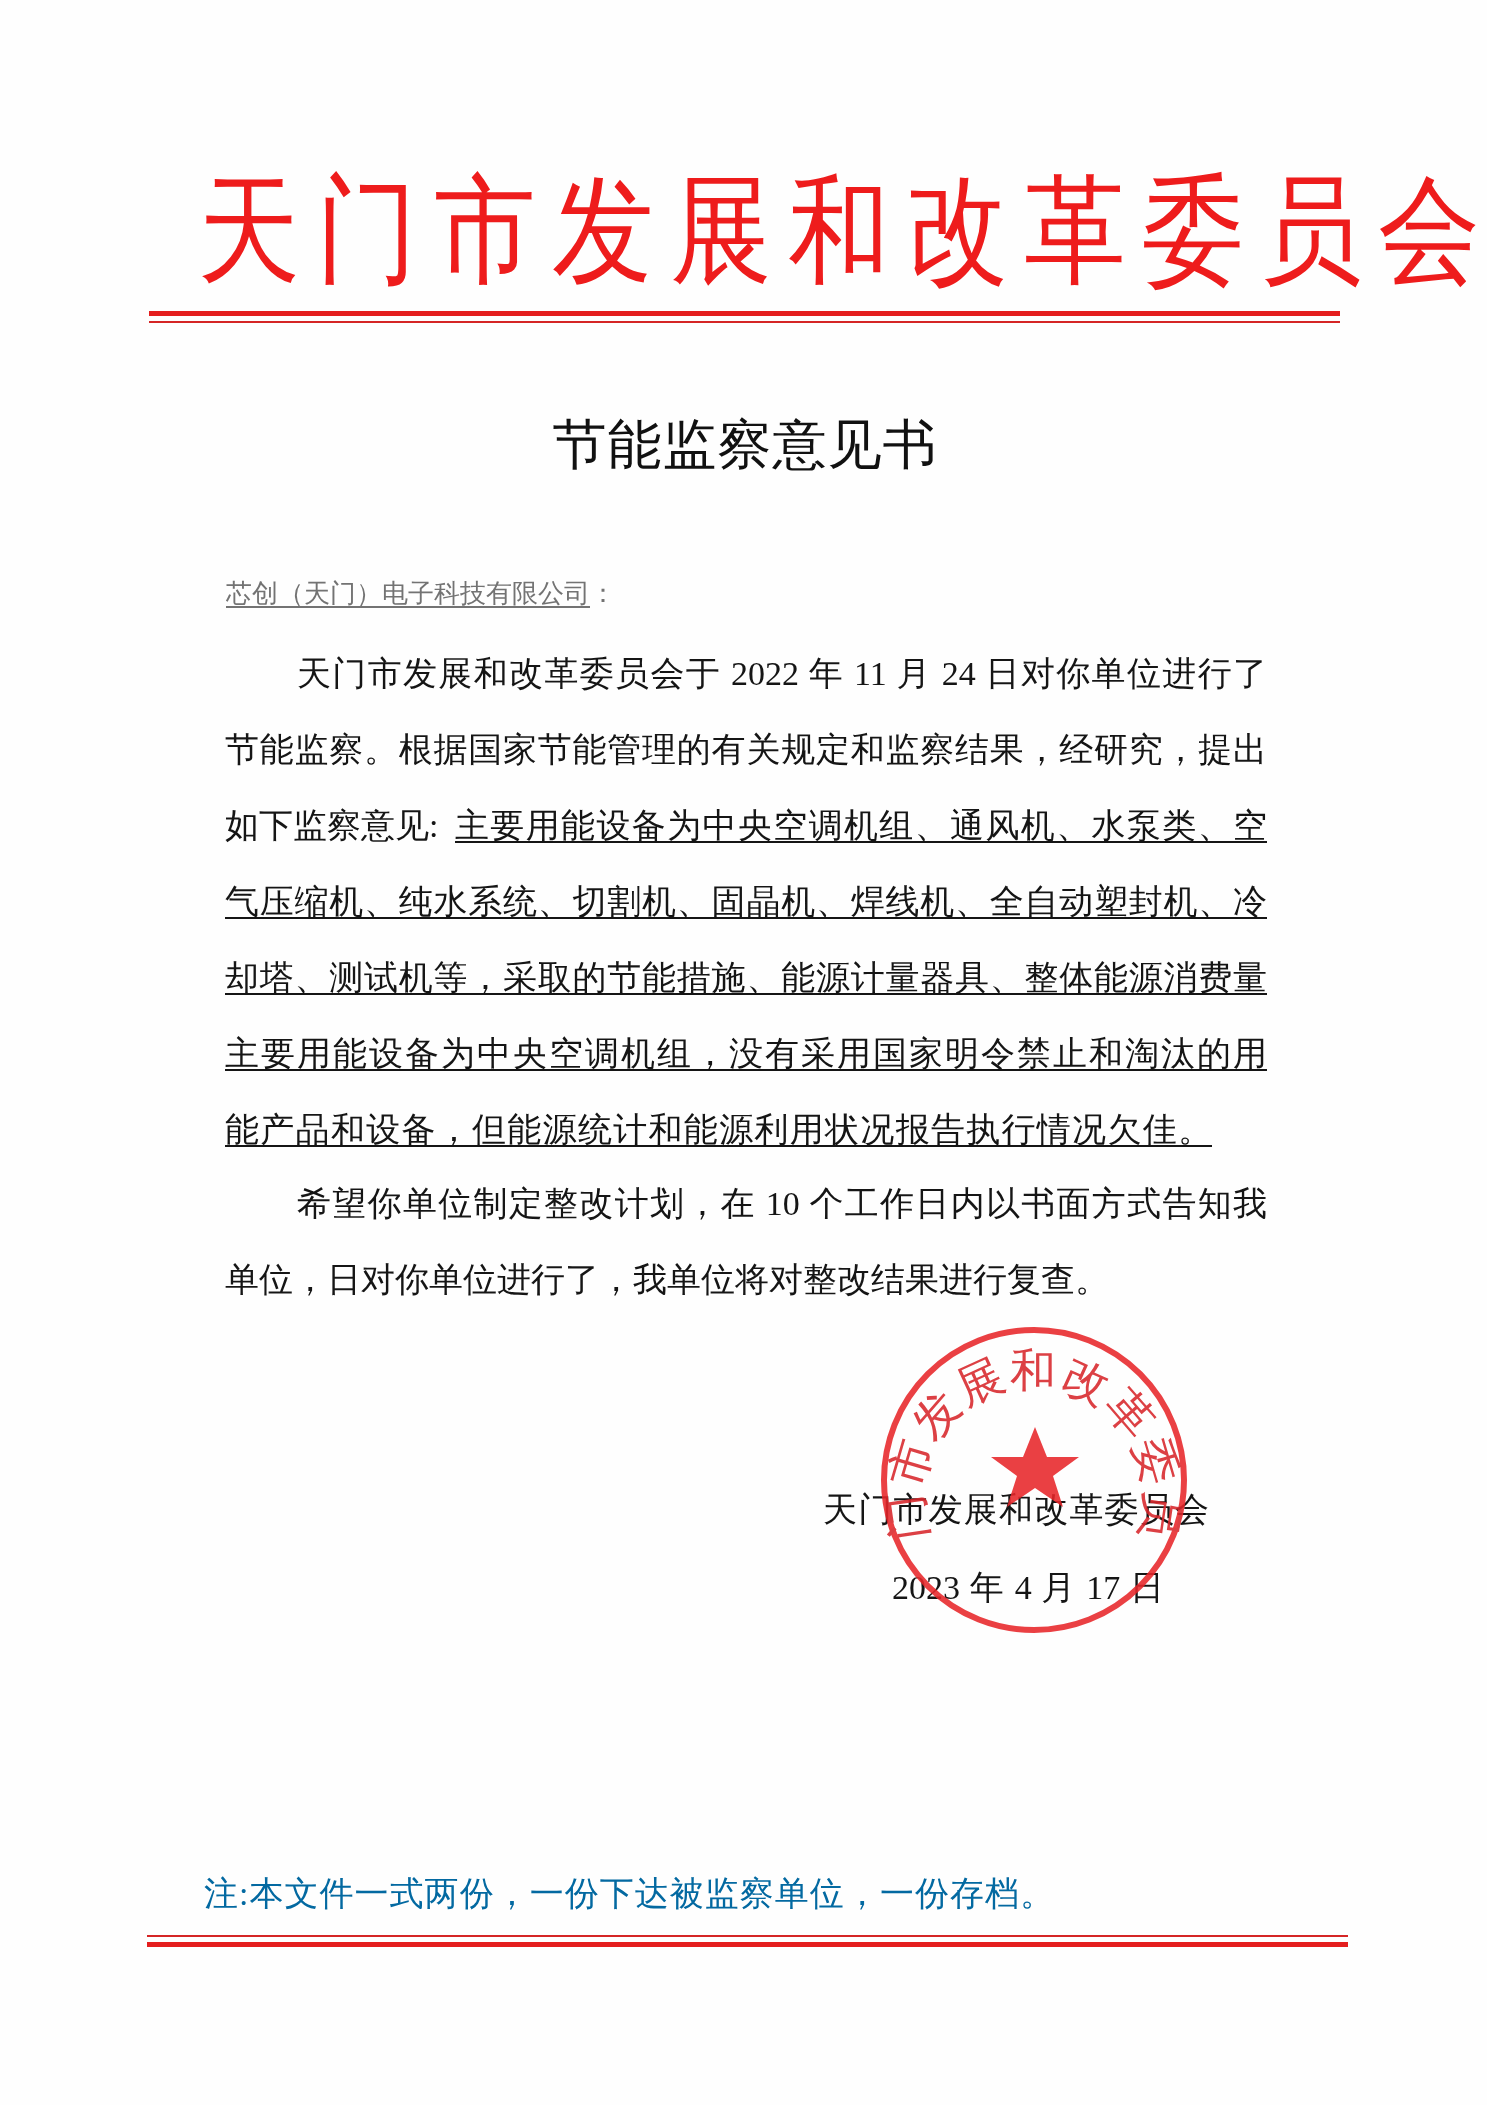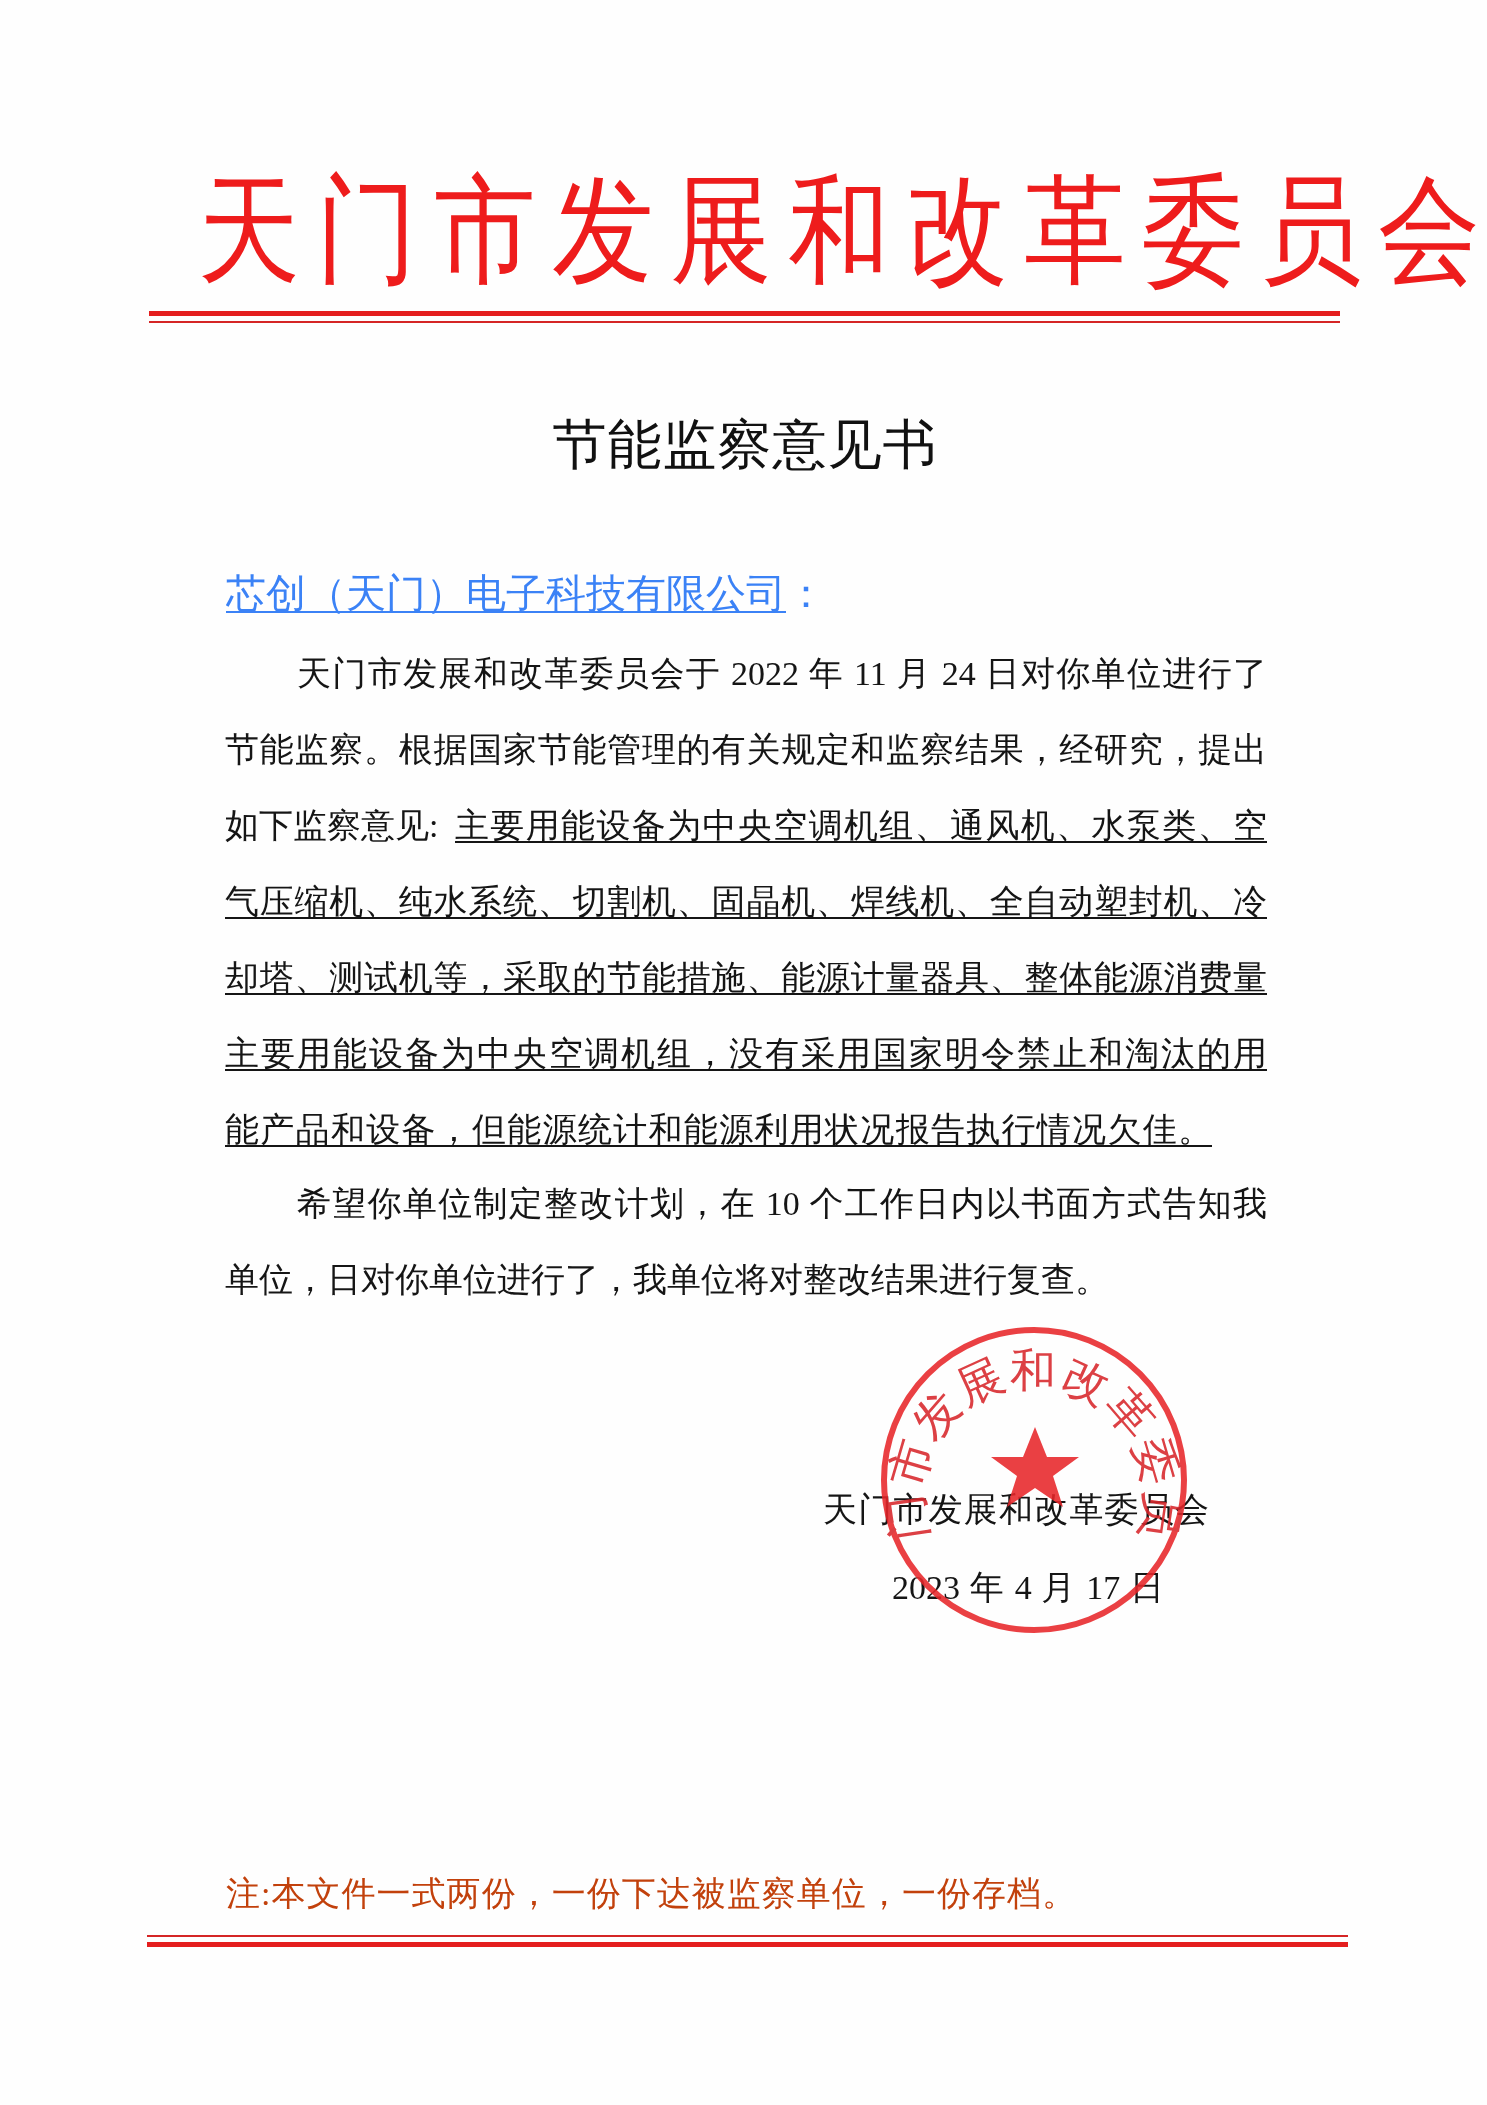--- a/index.html
+++ b/index.html
@@ -17,29 +17,29 @@
   .rule.thin { height: 2px; background: #d52525; }
 
   .doc-title { position: absolute; left: 540px; top: 410px; width: 410px; height: 70px;
                font-size: 54px; line-height: 70px; font-weight: normal; text-align: center; letter-spacing: 1px;
                font-family: "DejaVu Serif", serif; color: #111; }
 
   .line { position: absolute; height: 40px; font-size: 34px; line-height: 40px; white-space: nowrap;
           text-align: justify; text-align-last: justify; color: #151515; }
   .u { text-decoration: underline; text-decoration-thickness: 2px; text-underline-offset: 4px; }
 
-  .addressee { position: absolute; left: 226px; top: 574px; height: 40px; font-size: 40px; line-height: 40px;
-               white-space: nowrap; color: #3b82f6; }
+  .addressee { position: absolute; left: 226px; top: 574px; height: 40px; font-size: 26px; line-height: 40px;
+               white-space: nowrap; color: #737373; }
 
   .sig { position: absolute; font-size: 34px; line-height: 40px; white-space: nowrap; color: #151515; }
 
   .stamp { position: absolute; left: 876px; top: 1322px; width: 316px; height: 316px; opacity: 0.88; }
 
-  .footnote { position: absolute; left: 226px; top: 1874px; width: 850px; height: 40px; font-size: 34px; line-height: 40px;
-              white-space: nowrap; color: #c2410c; text-align: justify; text-align-last: justify; }
+  .footnote { position: absolute; left: 204px; top: 1874px; width: 850px; height: 40px; font-size: 34px; line-height: 40px;
+              white-space: nowrap; color: #0369a1; text-align: justify; text-align-last: justify; }
 </style>
 </head>
 <body>
 
 <div class="page">
 
   <div class="header-title">
     <span>天</span>
     <span>门</span>
     <span>市</span>

